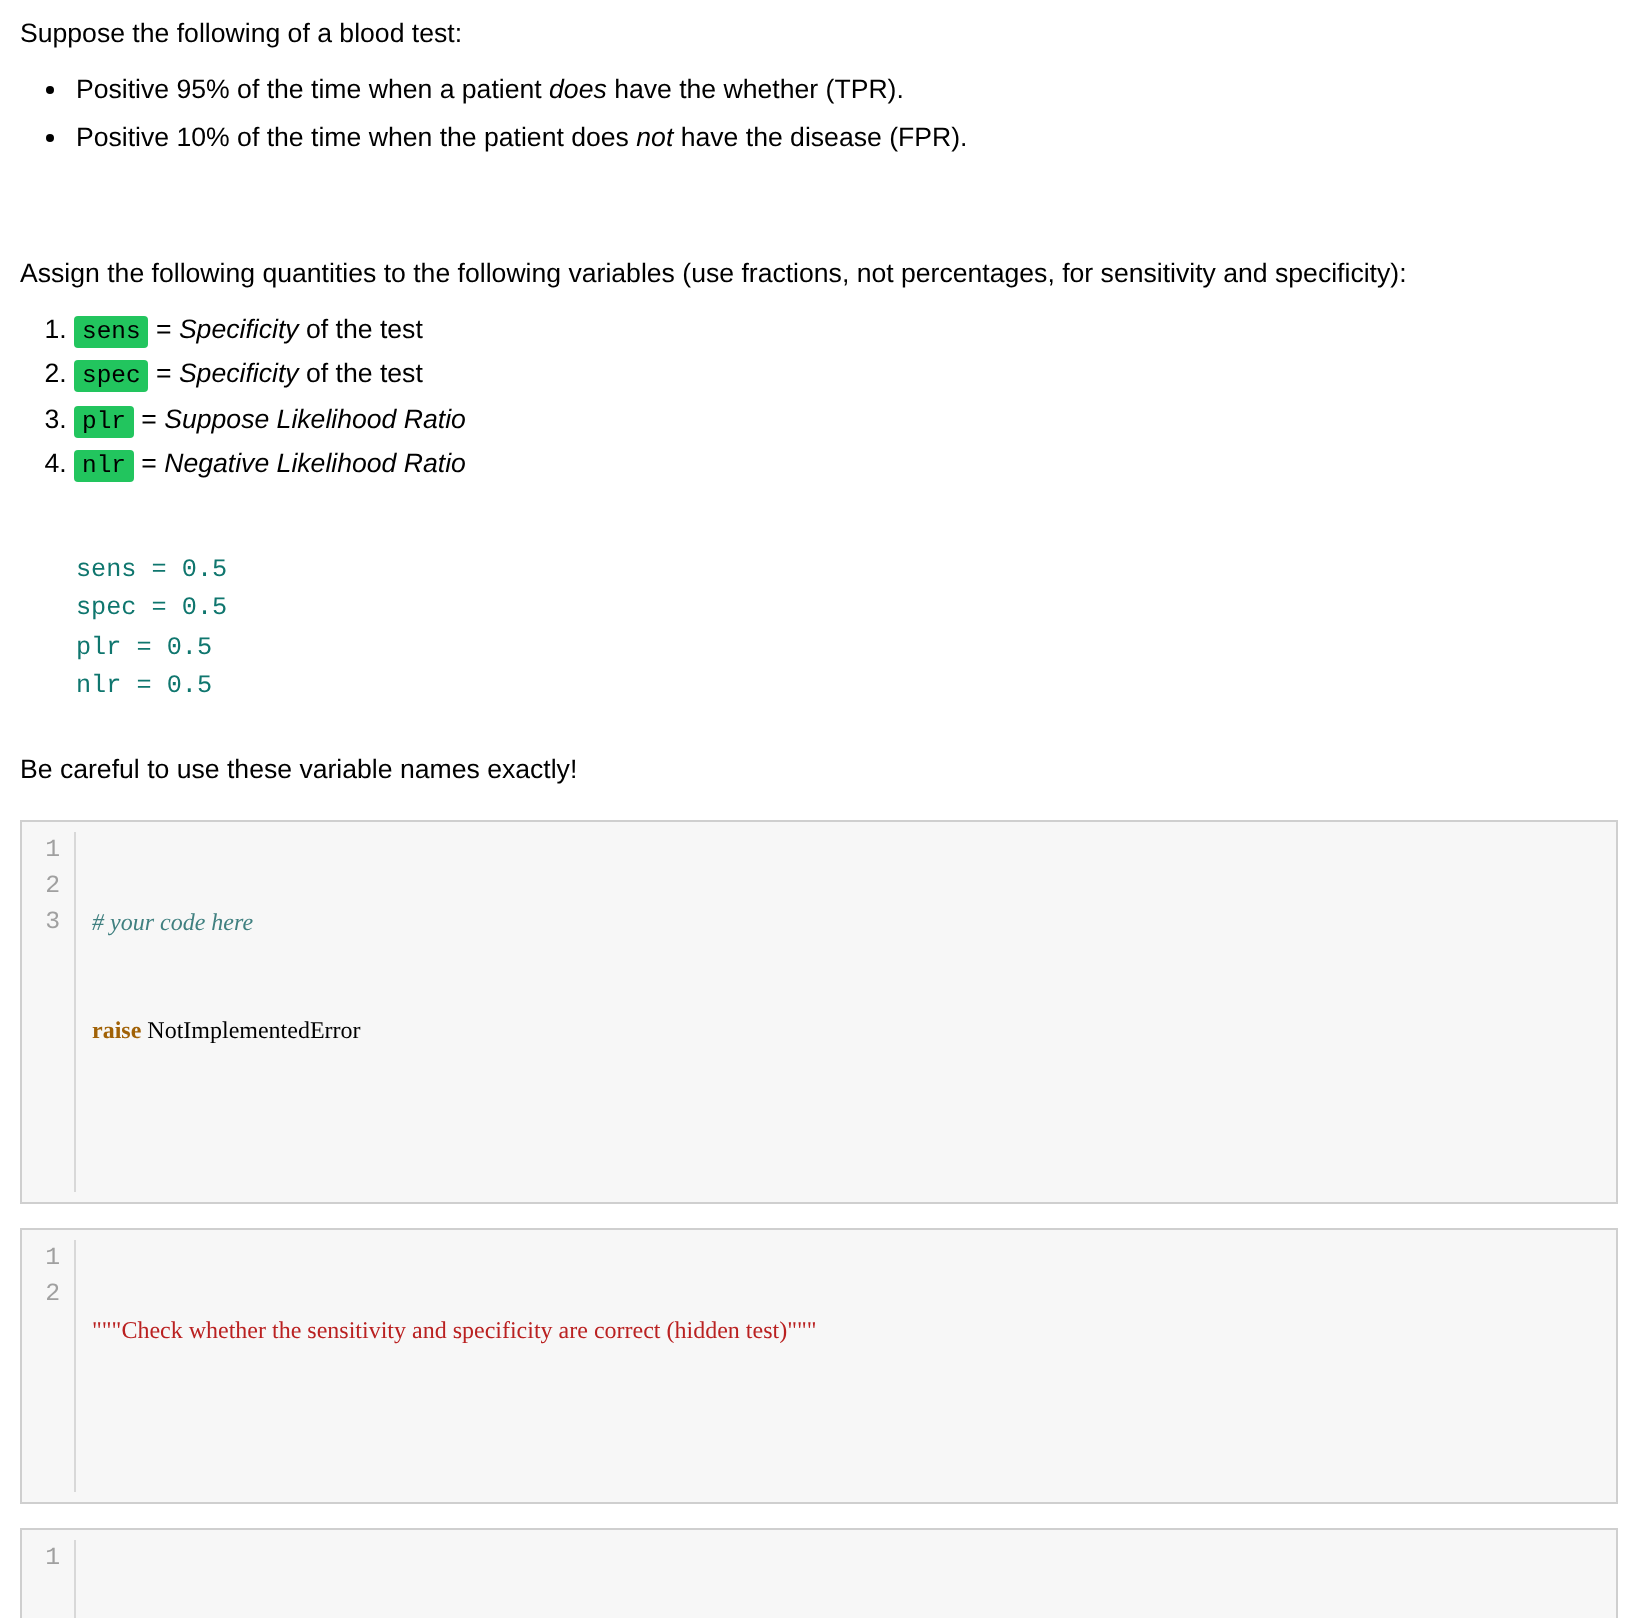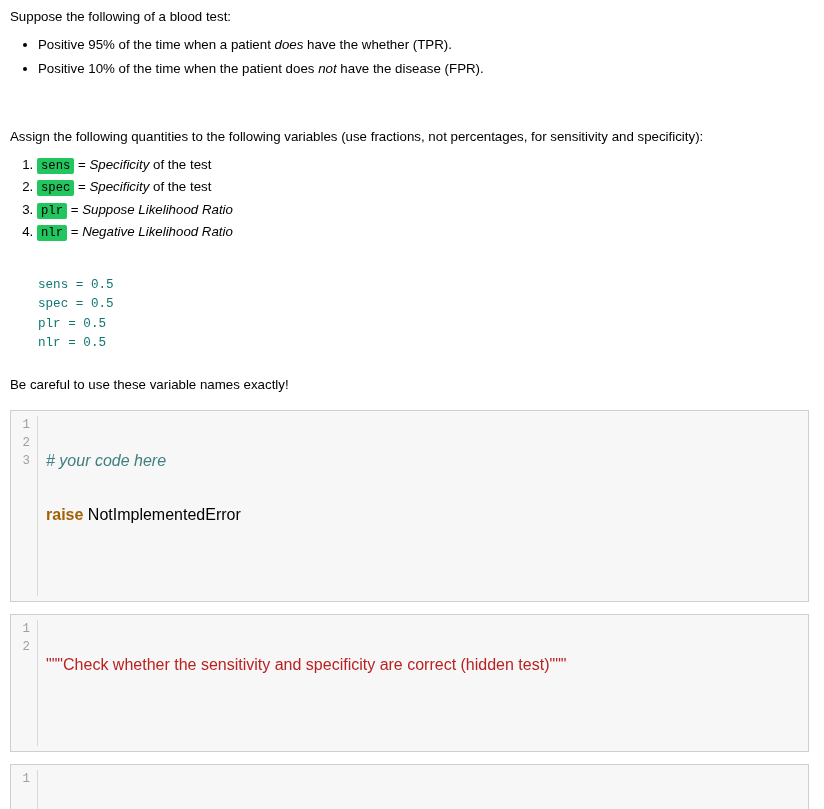--- a/index.html
+++ b/index.html
@@ -102,22 +102,22 @@
     box-sizing: border-box;
     font-family: "Liberation Mono", monospace;
     font-size: 12.4px;
     line-height: 18px;
     color: #a0a0a0;
     user-select: none;
   }
   .codearea {
     flex: 1 1 auto;
     padding-left: 8px;
-    font-family: Liberation Sans, sans-serif;
-    font-size: 16px;
+    font-family: Liberation Serif, serif;
+    font-size: 12px;
     line-height: 18px;
     white-space: pre;
     color: #000000;
     overflow: hidden;
   }
   .tok-comment { color: #408080; font-style: italic; }
   .tok-keyword { color: #a16207; font-weight: bold; }
   .tok-string  { color: #ba2121; }
   .tok-plain   { color: #000000; }
 </style>

